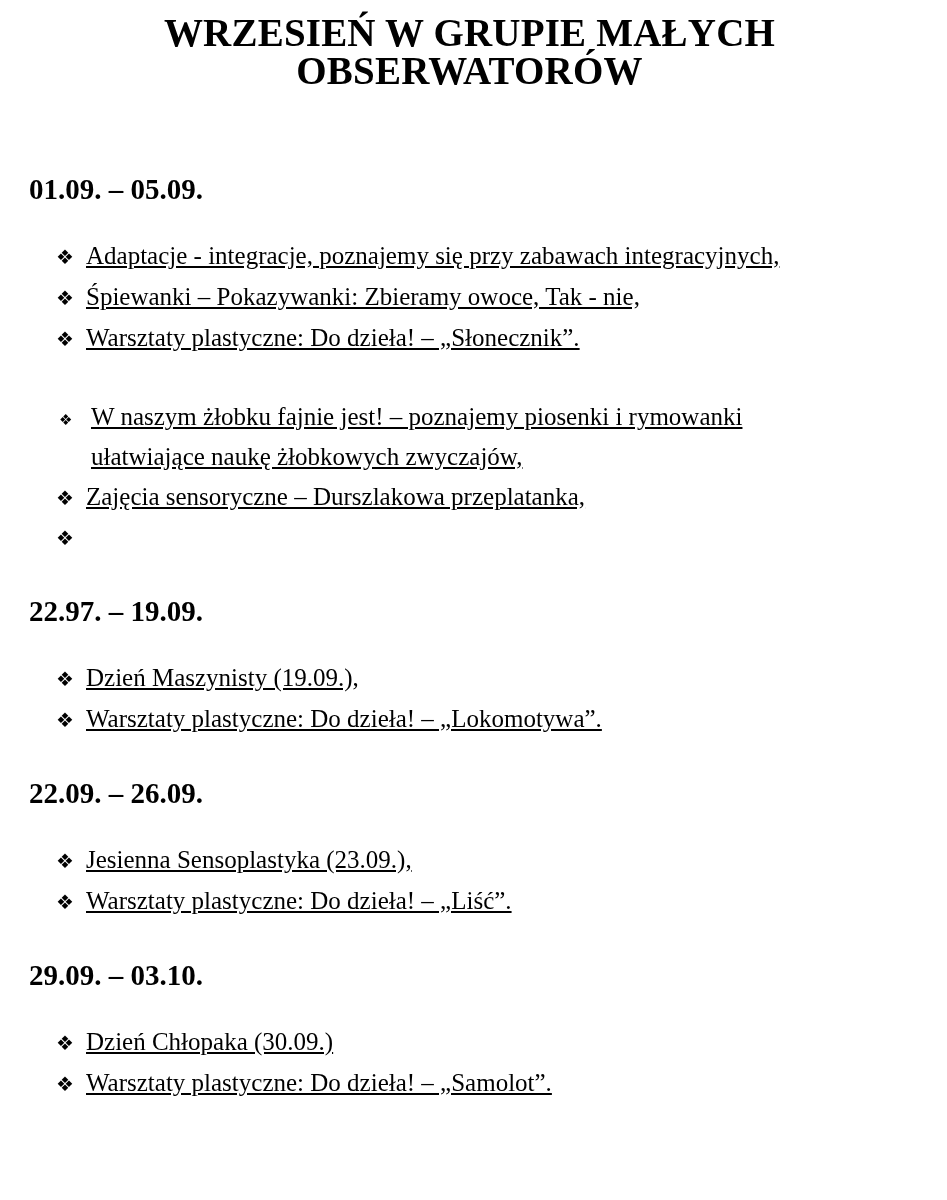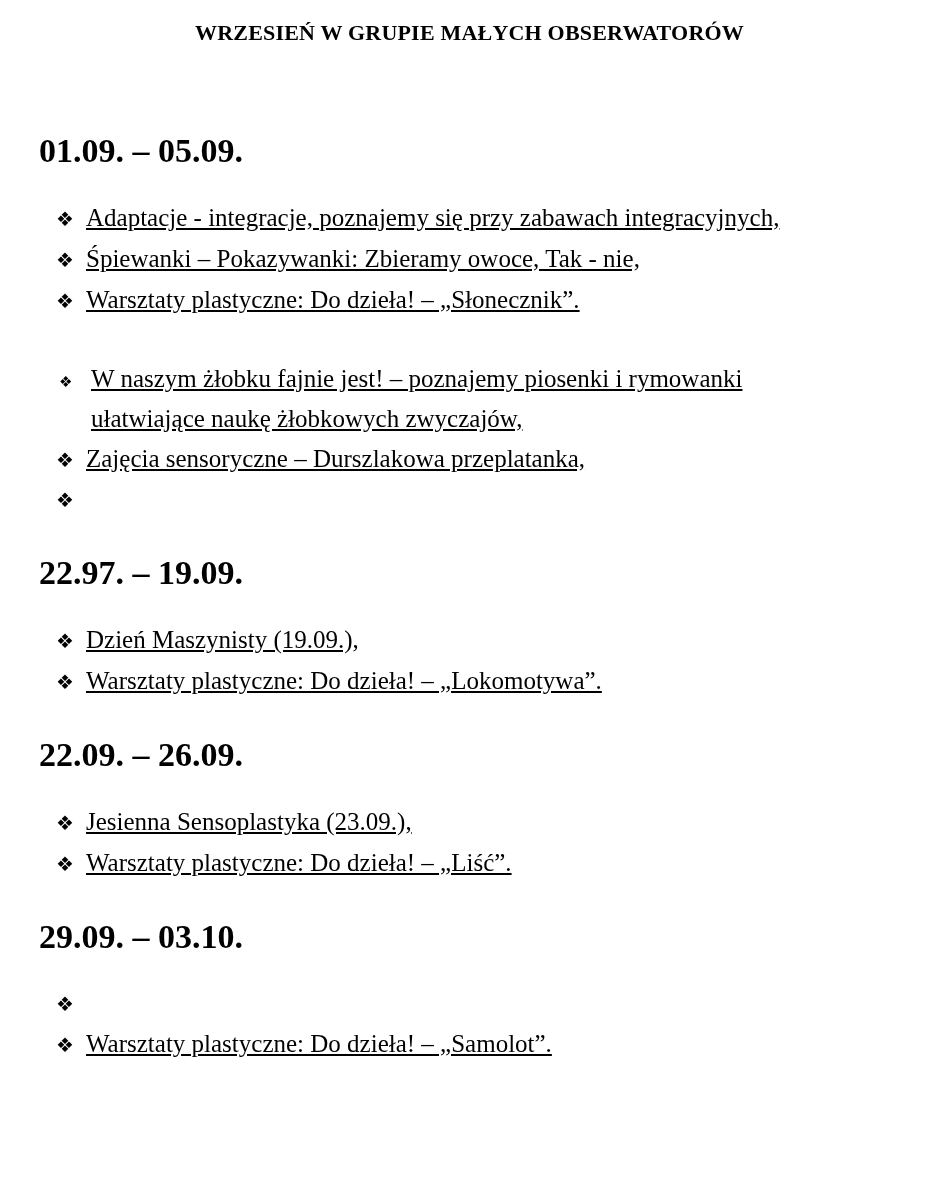--- a/index.html
+++ b/index.html
@@ -17,28 +17,28 @@
   .page {
     box-sizing: border-box;
     width: 947px;
     height: 1200px;
     padding: 14px 36px 0 28px;
     background: #ffffff;
   }
   .doc-title {
     margin: 0 0 84px 0;
     text-align: center;
-    font-size: 22px;
+    font-size: 39px;
     font-weight: bold;
     line-height: 38px;
     letter-spacing: 0.2px;
   }
   .section-heading {
-    margin: 11px;
-    font-size: 34px;
+    margin: 1px;
+    font-size: 29px;
     font-weight: bold;
     line-height: 30px;
   }
   ul.schedule-list {
     list-style: none;
     margin: 32px 0 38px 0;
     padding: 0 0 0 28px;
   }
   ul.schedule-list li {
     display: flex;
@@ -133,20 +133,21 @@
         <span class="item-text">Warsztaty plastyczne: Do dzieła! – „Liść”.</span>
       </li>
     </ul>
   </section>
 
   <section>
     <h2 class="section-heading">29.09. – 03.10.</h2>
     <ul class="schedule-list">
       <li>
         <span class="bullet">❖</span>
+        <span class="item-text">Dzień Chłopaka (30.09.)</span>
       </li>
       <li>
         <span class="bullet">❖</span>
         <span class="item-text">Warsztaty plastyczne: Do dzieła! – „Samolot”.</span>
       </li>
     </ul>
   </section>
 
 </main>
 

